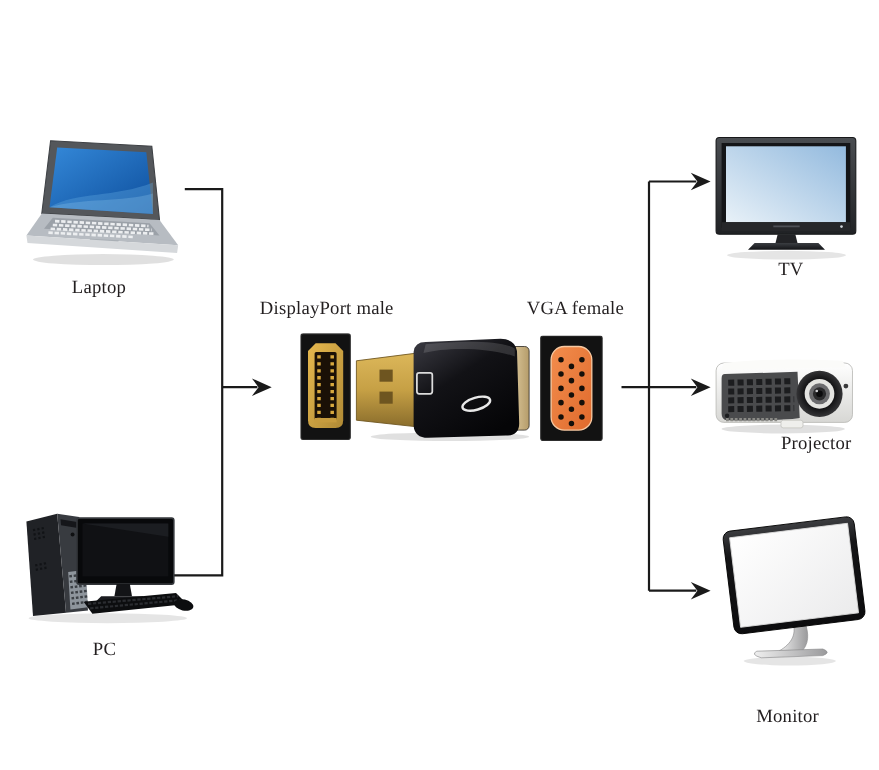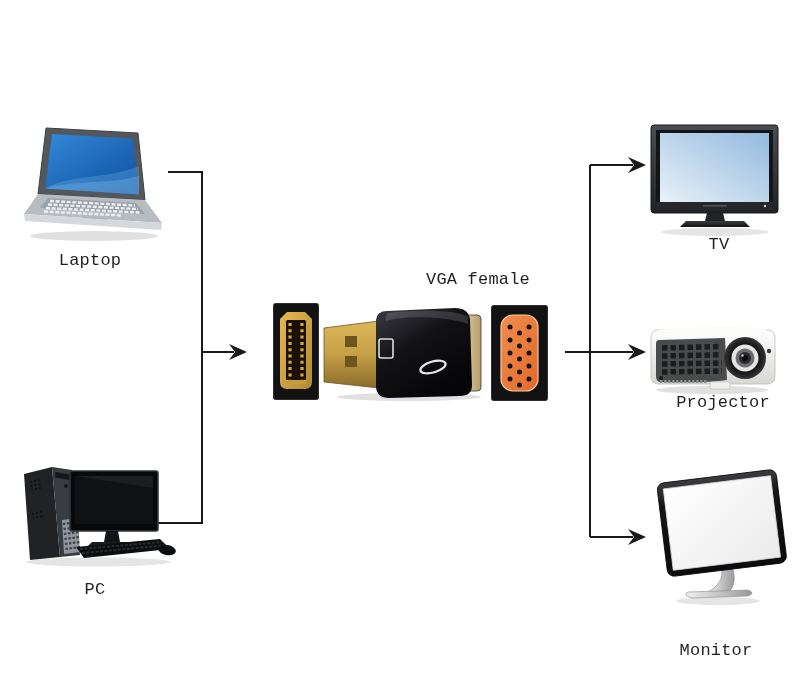--- a/index.html
+++ b/index.html
@@ -1,18 +1,18 @@
 <!DOCTYPE html>
 <html><head>
 <meta charset="utf-8">
 <style>
   html,body{margin:0;padding:0;background:#fff;}
   .canvas{
     position:relative;width:799px;height:700px;background:#ffffff;overflow:hidden;
-    font-family:Liberation Mono, monospace;
+    font-family:Liberation Serif, serif;
   }
   .abs{position:absolute;}
   .label{
     position:absolute;color:#231f20;font-size:17px;line-height:1;
     transform:translateX(-50%);white-space:nowrap;letter-spacing:0.2px;
   }
   svg{display:block;}
 </style>
 </head>
 <body>
@@ -105,20 +105,21 @@
           <stop offset="1" stop-color="#b08a35"></stop>
       </linearGradient>
     </defs>
     <rect x="0.5" y="0.5" width="45" height="96" rx="2" fill="#121212" stroke="#2e2e2e"></rect>
     <path d="M14,9 L32,9 L39,16 L39,79 Q39,86 32,86 L14,86 Q7,86 7,79 L7,16 Z" fill="url(#gold)"></path>
     <rect x="13" y="17" width="20" height="62" rx="1.5" fill="#1a1006"></rect>
     <line x1="17" y1="20" x2="17" y2="78" stroke="#d8a93f" stroke-width="3.2" stroke-dasharray="3 3.3"></line>
     <line x1="29" y1="20" x2="29" y2="78" stroke="#d8a93f" stroke-width="3.2" stroke-dasharray="3 3.3"></line>
     <rect x="13" y="77" width="20" height="4" fill="#c79c3e"></rect>
   </svg>
+  <div class="label" style="left:297px;top:271px;">DisplayPort male</div>
 
   <svg class="abs" style="left:321px;top:303px;" width="165" height="99" viewBox="0 0 165 99">
     <defs>
       <linearGradient id="plug" x1="0" y1="0" x2="0" y2="1">
         <stop offset="0" stop-color="#dcb75a"></stop>
           <stop offset="0.5" stop-color="#c6a045"></stop>
           <stop offset="1" stop-color="#8a6d2c"></stop>
       </linearGradient>
       <linearGradient id="bodyblack" x1="0" y1="0" x2="0.7" y2="1">
         <stop offset="0" stop-color="#3c3c44"></stop>
@@ -149,21 +150,21 @@
       </linearGradient>
     </defs>
     <rect x="0.5" y="0.5" width="56" height="95" rx="2" fill="#121212" stroke="#2e2e2e"></rect>
     <rect x="10" y="10" width="37" height="76" rx="12" fill="url(#orange)" stroke="#f7c9a2" stroke-width="1.2"></rect>
     <g stroke="#15100a" stroke-width="5" stroke-linecap="round" stroke-dasharray="0.1 12.9">
       <line x1="19" y1="22" x2="19" y2="75"></line>
       <line x1="28.5" y1="28" x2="28.5" y2="81"></line>
       <line x1="38" y1="22" x2="38" y2="75"></line>
     </g>
   </svg>
-  <div class="label" style="left:478px;top:271px;">VGA female</div>
+  <div class="label" style="left:523px;top:271px;">VGA female</div>
 
   <svg class="abs" style="left:648px;top:124px;" width="136" height="116" viewBox="0 0 136 116">
     <defs>
       <linearGradient id="tvframe" x1="0" y1="0" x2="0" y2="1">
         <stop offset="0" stop-color="#4a4d51"></stop>
           <stop offset="1" stop-color="#202225"></stop>
       </linearGradient>
       <linearGradient id="tvscreen" x1="1" y1="0" x2="0" y2="1">
         <stop offset="0" stop-color="#93bade"></stop>
           <stop offset="1" stop-color="#e8f1f8"></stop>
@@ -210,21 +211,21 @@
     <circle cx="97" cy="38" r="21" fill="url(#lensouter)"></circle>
     <circle cx="97" cy="38" r="13.5" fill="#e4e4e1"></circle>
     <circle cx="97" cy="38" r="9.5" fill="#6b6b6e"></circle>
     <circle cx="97" cy="38" r="6" fill="#2a2a2c"></circle>
     <circle cx="97" cy="38" r="3" fill="#0a0a0c"></circle>
     <circle cx="94.5" cy="35.5" r="1.2" fill="#cfcfd2"></circle>
     <circle cx="121" cy="31" r="2.2" fill="#3a3a3c"></circle>
     <line x1="12" y1="61.5" x2="60" y2="61.5" stroke="#8a8a86" stroke-width="3" stroke-dasharray="2.5 1.5"></line>
     <rect x="62" y="62" width="20" height="7" rx="2" fill="#efefec" stroke="#c6c6c2" stroke-width="0.8"></rect>
   </svg>
-  <div class="label" style="left:723px;top:394px;">Projector</div>
+  <div class="label" style="left:742px;top:394px;">Projector</div>
 
   <svg class="abs" style="left:648px;top:462px;" width="148" height="152" viewBox="0 0 148 152">
     <defs>
       <linearGradient id="monbezel" x1="0" y1="0" x2="0" y2="1">
         <stop offset="0" stop-color="#3c3d40"></stop>
           <stop offset="0.25" stop-color="#141416"></stop>
           <stop offset="1" stop-color="#0c0c0e"></stop>
       </linearGradient>
       <linearGradient id="monscreen" x1="0" y1="0" x2="1" y2="1">
         <stop offset="0" stop-color="#ffffff"></stop>

